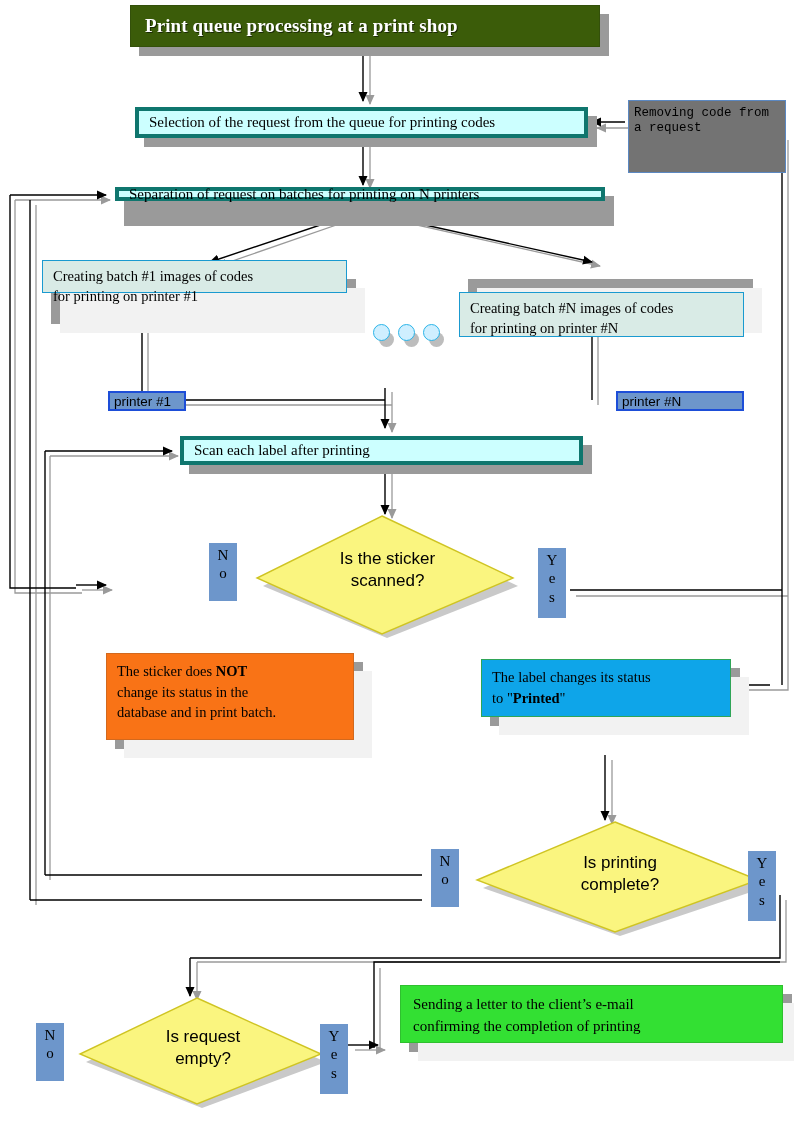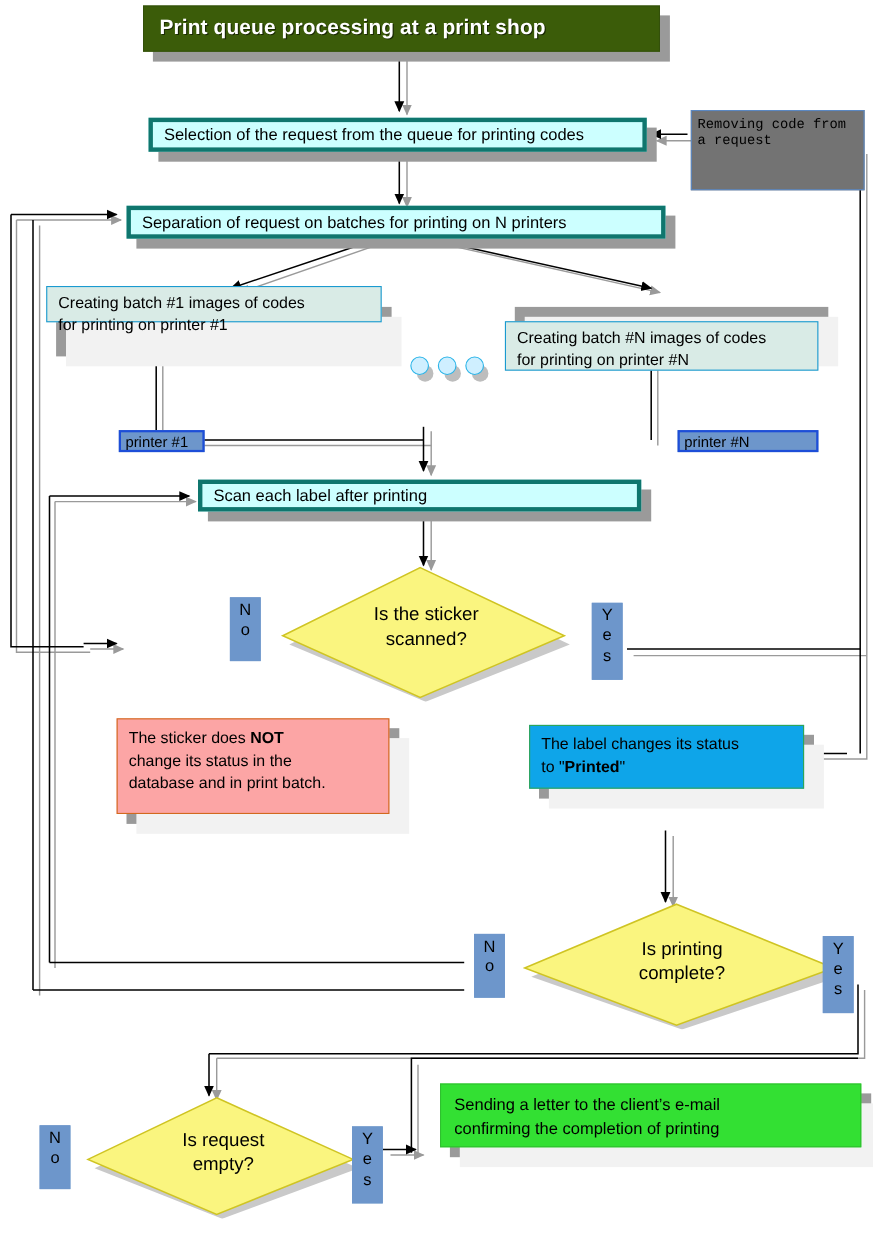--- a/index.html
+++ b/index.html
@@ -1,20 +1,20 @@
 <!DOCTYPE html>
 <html><head>
 <meta charset="utf-8">
 <style>
   html,body{margin:0;padding:0;background:#ffffff;}
   body{width:794px;height:1123px;position:relative;overflow:hidden;
        font-family:"Liberation Sans",sans-serif;}
   #canvas{position:absolute;left:0;top:0;width:794px;height:1123px;}
   .svg-layer{position:absolute;left:0;top:0;width:794px;height:1123px;}
-  .node{position:absolute;box-sizing:border-box;}
+  .node{position:absolute;box-sizing:border-box;font-family:Liberation Serif, serif;}
 
   
   .sh{position:absolute;background:#9a9a9a;}
   .sh2{position:absolute;background:#f2f2f2;}
 
   
   .title-box{background:#3b5c09;border:1px solid #33500a;color:#ffffff;
     font-weight:bold;font-size:19px;display:flex;align-items:center;
     padding-left:14px;letter-spacing:.1px;
     text-shadow:1px 1px 0 rgba(0,0,0,.55);}
@@ -33,21 +33,21 @@
     font-family:Liberation Sans, sans-serif;font-size:13.5px;
     display:flex;align-items:center;padding-left:4px;}
 
   
   .yn{background:#6d96cb;border:1px solid #6d96cb;color:#000;font-size:15px;
     display:flex;flex-direction:column;align-items:center;
     justify-content:flex-start;padding-top:2px;line-height:1.22;}
   .yn span{display:block;}
 
   
-  .orange-box{background:#fca5a5;border:1px solid #d2691e;color:#000;
+  .orange-box{background:#f97316;border:1px solid #d2691e;color:#000;
     font-size:14.5px;padding:7px 8px 0 10px;line-height:1.42;}
 
   
   .green-box{background:#0ea5e9;border:1px solid #2fa557;color:#000;
     font-size:14.5px;padding:7px 8px 0 10px;line-height:1.42;}
   .green-bright{background:#33e033;border:1px solid #2fc02f;color:#000;
     font-size:15px;padding:8px 8px 0 12px;line-height:1.45;}
 
   
   .diamond-wrap{position:absolute;}
@@ -140,21 +140,21 @@
 
   <div class="sh" style="left:139px;top:14px;width:470px;height:42px;"></div>
   <div class="node title-box" style="left:130px;top:5px;width:470px;height:42px;">Print queue processing at a print shop</div>
 
   <div class="sh" style="left:144px;top:116px;width:453px;height:31px;"></div>
   <div class="node cyan-box" style="left:135px;top:107px;width:453px;height:31px;">Selection of the request from the queue for printing codes</div>
 
   <div class="node blue-note" style="left:628px;top:100px;width:158px;height:73px;">Removing code from a request</div>
 
   <div class="sh" style="left:124px;top:196px;width:490px;height:30px;"></div>
-  <div class="node cyan-box" style="left:115px;top:187px;width:490px;height:30px;">Separation of request on batches for printing on N printers</div>
+  <div class="node cyan-box" style="left:115px;top:187px;width:490px;height:14px;">Separation of request on batches for printing on N printers</div>
 
   <div class="sh" style="left:51px;top:279px;width:305px;height:45px;"></div>
   <div class="sh2" style="left:60px;top:288px;width:305px;height:45px;"></div>
   <div class="node mint-box" style="left:42px;top:260px;width:305px;height:33px;">
     <div>Creating batch #1 images of codes</div>
     <div>for printing on printer #1</div>
   </div>
 
   <div class="sh" style="left:468px;top:279px;width:285px;height:45px;"></div>
   <div class="sh2" style="left:477px;top:288px;width:285px;height:45px;"></div>

